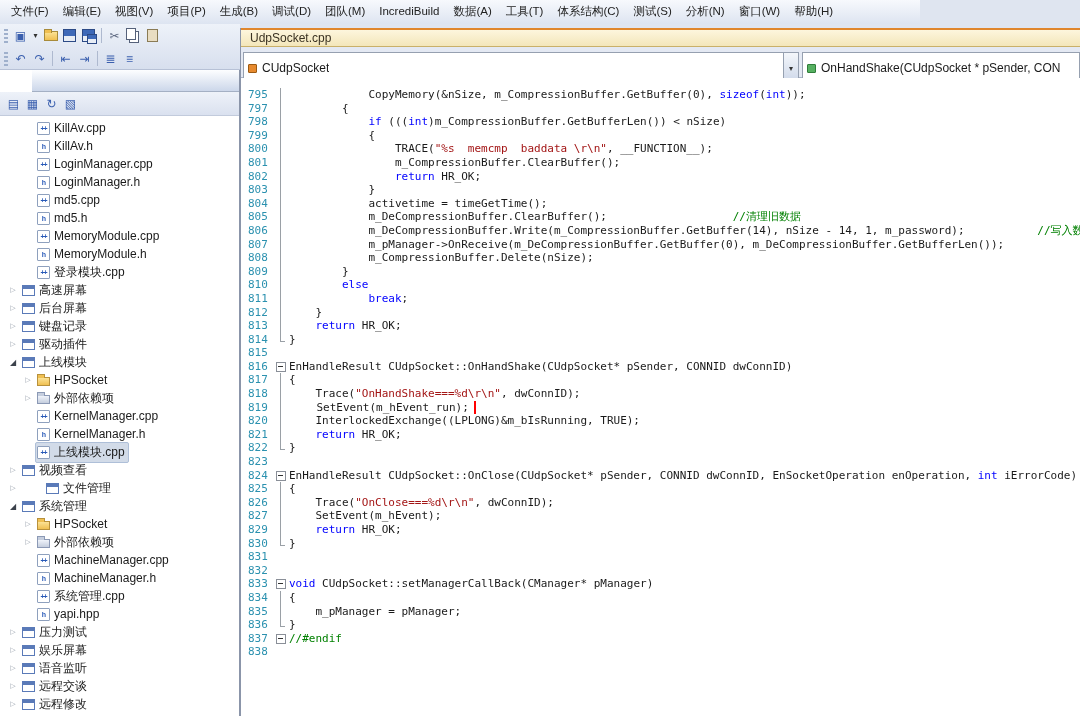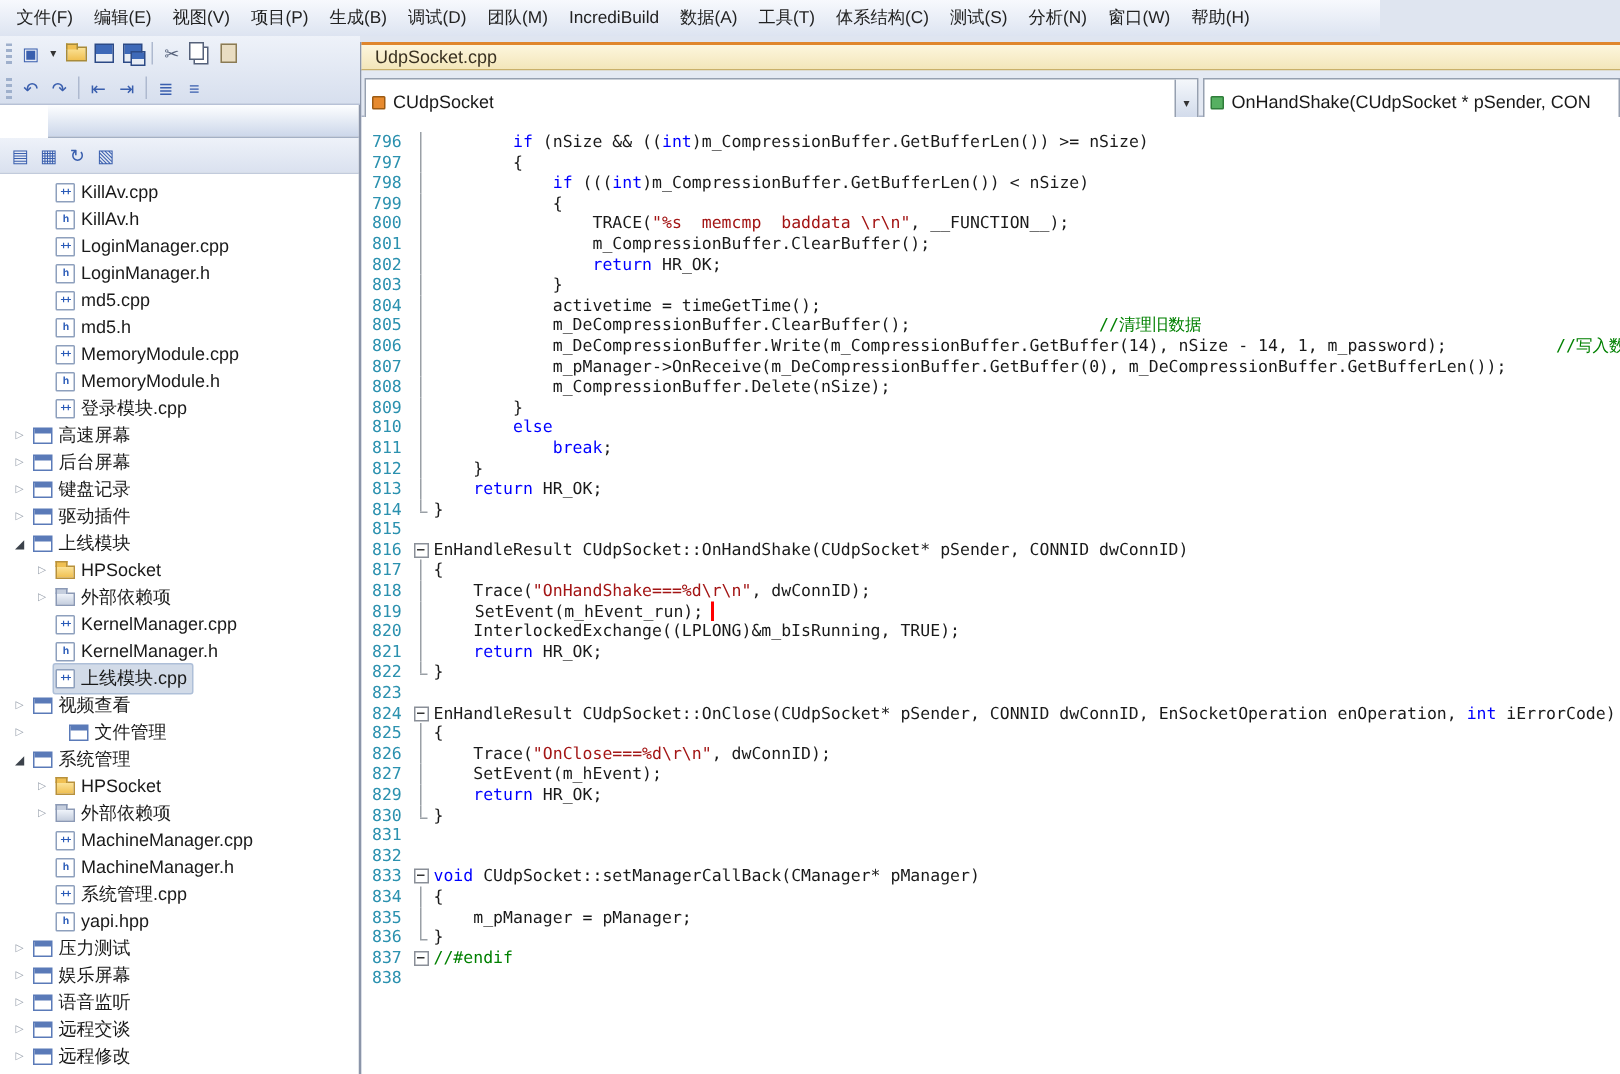--- a/index.html
+++ b/index.html
@@ -384,21 +384,21 @@
         <span class="cicon class"></span>
         <span class="ctext">CUdpSocket</span>
         <span class="carrow">▾</span>
       </div>
       <div class="combo combo-right">
         <span class="cicon method"></span>
         <span class="ctext">OnHandShake(CUdpSocket * pSender, CON</span>
       </div>
     </div>
     <div class="code-area">
-        <div class="code-line"><span class="ln">796</span><span class="ol l"></span><span class="ct"><span class="tok-p">        </span><span class="tok-k">if</span><span class="tok-p"> (nSize &amp;&amp; ((</span><span class="tok-k">int</span><span class="tok-p">)m_CompressionBuffer.GetBufferLen()) &gt;= nSize)</span></span></div>
+        <div class="code-line"><span class="ln">795</span><span class="ol l"></span><span class="ct"><span class="tok-p">            CopyMemory(&amp;nSize, m_CompressionBuffer.GetBuffer(0), </span><span class="tok-k">sizeof</span><span class="tok-p">(</span><span class="tok-k">int</span><span class="tok-p">));</span></span></div>
         <div class="code-line"><span class="ln">797</span><span class="ol l"></span><span class="ct"><span class="tok-p">        {</span></span></div>
         <div class="code-line"><span class="ln">798</span><span class="ol l"></span><span class="ct"><span class="tok-p">            </span><span class="tok-k">if</span><span class="tok-p"> (((</span><span class="tok-k">int</span><span class="tok-p">)m_CompressionBuffer.GetBufferLen()) &lt; nSize)</span></span></div>
         <div class="code-line"><span class="ln">799</span><span class="ol l"></span><span class="ct"><span class="tok-p">            {</span></span></div>
         <div class="code-line"><span class="ln">800</span><span class="ol l"></span><span class="ct"><span class="tok-p">                TRACE(</span><span class="tok-s">"%s  memcmp  baddata \r\n"</span><span class="tok-p">, __FUNCTION__);</span></span></div>
         <div class="code-line"><span class="ln">801</span><span class="ol l"></span><span class="ct"><span class="tok-p">                m_CompressionBuffer.ClearBuffer();</span></span></div>
         <div class="code-line"><span class="ln">802</span><span class="ol l"></span><span class="ct"><span class="tok-p">                </span><span class="tok-k">return</span><span class="tok-p"> HR_OK;</span></span></div>
         <div class="code-line"><span class="ln">803</span><span class="ol l"></span><span class="ct"><span class="tok-p">            }</span></span></div>
         <div class="code-line"><span class="ln">804</span><span class="ol l"></span><span class="ct"><span class="tok-p">            activetime = timeGetTime();</span></span></div>
         <div class="code-line"><span class="ln">805</span><span class="ol l"></span><span class="ct"><span class="tok-p">            m_DeCompressionBuffer.ClearBuffer();                   </span><span class="tok-c">//清理旧数据</span></span></div>
         <div class="code-line"><span class="ln">806</span><span class="ol l"></span><span class="ct"><span class="tok-p">            m_DeCompressionBuffer.Write(m_CompressionBuffer.GetBuffer(14), nSize - 14, 1, m_password);           </span><span class="tok-c">//写入数</span></span></div>

